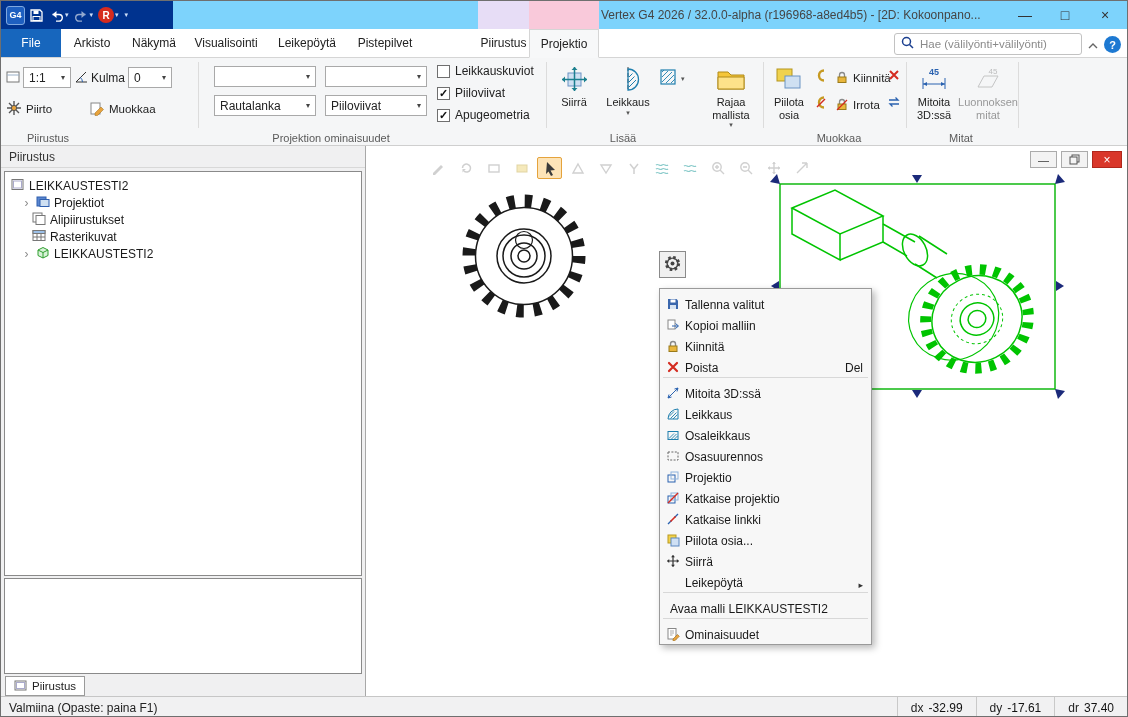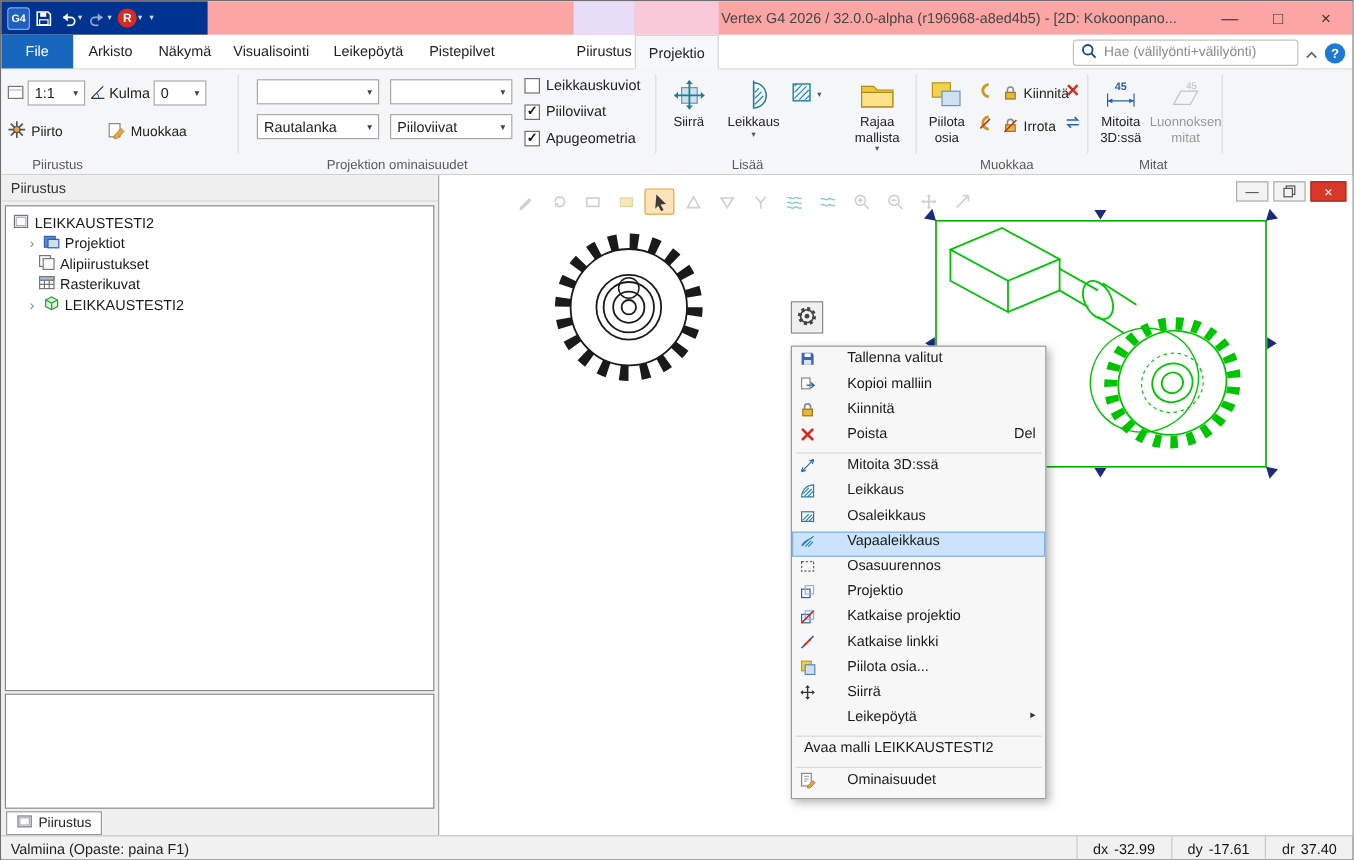--- a/index.html
+++ b/index.html
@@ -1,20 +1,20 @@
 <!DOCTYPE html>
 <html><head>
 <meta charset="utf-8">
 <style>
   *{box-sizing:border-box;margin:0;padding:0}
   body{background:#9a9a9a;font-family:"Liberation Sans",sans-serif}
   .app{position:relative;width:1128px;height:717px;background:#fff;overflow:hidden;border:1px solid #6f6f6f;font-size:12px;color:#222}
 
   
-  .titlebar{position:absolute;left:0;top:0;width:100%;height:28px;background:#fca5a5}
+  .titlebar{position:absolute;left:0;top:0;width:100%;height:28px;background:#7dd3fc}
   .qat{position:absolute;left:0;top:0;width:172px;height:28px;background:#00338f;display:flex;align-items:center;gap:3px;padding:0 5px;color:#fff}
   .qlogo{width:19px;height:19px;background:#1e5fc0;border:1px solid #7fa8e0;border-radius:3px;display:flex;align-items:center;justify-content:center;font-size:9px;font-weight:bold;color:#fff}
   .qic{display:flex;align-items:center;justify-content:center;height:20px;padding:0 1px}
   .caret::after{content:"▾";font-size:7px;color:#cfe0f8;margin-left:1px}
   .tint{position:absolute;top:0;height:28px}
   .tint-lav{left:477px;width:51px;background:#e7ddf6}
   .tint-pink{left:528px;width:70px;background:#f9c9da}
   .wtitle{position:absolute;left:600px;top:7px;color:#454545;font-size:12px;white-space:nowrap}
   .wctrls{position:absolute;right:2px;top:0;display:flex}
   .wc{width:40px;height:27px;display:flex;align-items:center;justify-content:center;color:#333;font-size:14px}
@@ -67,21 +67,21 @@
   .cti{width:25px;height:22px;display:flex;align-items:center;justify-content:center;border-radius:2px}
   .cti svg{opacity:.42}
   .cti.teal svg{opacity:.55}
   .cti.active{background:#fde4b8;border:1px solid #e5a33c}
   .cti.active svg{opacity:1}
   .gearbtn{position:absolute;left:292px;top:105px;width:27px;height:27px;background:#f0f0f0;border:1px solid #8a8a8a;display:flex;align-items:center;justify-content:center;z-index:3}
   .gfx{position:absolute;left:0;top:0;z-index:1}
 
   
   .cmenu{position:absolute;left:292px;top:142px;width:213px;background:#f7f7f7;border:1px solid #9a9a9a;box-shadow:3px 3px 7px rgba(0,0,0,.28);padding:2px 0;z-index:8}
-  .mi{display:flex;align-items:flex-start;height:21px;padding:0 8px 0 4px;gap:24px}
+  .mi{display:flex;align-items:flex-end;height:21px;padding:0 8px 0 4px;gap:3px}
   .mico{width:18px;height:16px;display:flex;align-items:center;justify-content:center;flex:none}
   .mlab{flex:1;white-space:nowrap;font-size:12px;color:#1a1a1a}
   .msc{color:#1a1a1a;font-size:12px}
   .msub{color:#333;font-size:9px}
   .mi.sel{background:#cbe3fb;outline:1px solid #7fb2e8;outline-offset:-1px}
   .msep{height:1px;background:#d8d8d8;margin:2px 3px}
   .mi.noicon{padding-left:10px}
 
   
   .statusbar{position:absolute;left:0;top:695px;width:100%;height:22px;background:#f1f1f2;border-top:1px solid #c6c6c6;display:flex;align-items:center}
@@ -586,29 +586,20 @@
       </div>
       <div class="mi">
         <span class="mico">
             <svg width="14" height="14">
               <rect x="2" y="3.5" width="10" height="8" fill="none" stroke="#1f7fae"></rect>
               <path d="M3 10.5l5-5M5.5 11l5-5M8.5 11l3-3" stroke="#1f7fae" stroke-width=".9"></path>
             </svg>
           </span>
         <span class="mlab">Osaleikkaus</span>
       </div>
-      <div class="mi sel">
-        <span class="mico">
-            <svg width="14" height="14">
-              <path d="M2 11c2.5-6 7.5-5 10-8" stroke="#1f7fae" fill="none"></path>
-              <path d="M3 10.5l5-5M5 11.5l5-5M7.5 11.5l4-4" stroke="#1f7fae" stroke-width=".9"></path>
-            </svg>
-          </span>
-        <span class="mlab">Vapaaleikkaus</span>
-      </div>
       <div class="mi">
         <span class="mico">
             <svg width="14" height="14">
               <rect x="2" y="3" width="10" height="8" fill="none" stroke="#666" stroke-dasharray="2 1.4"></rect>
             </svg>
           </span>
         <span class="mlab">Osasuurennos</span>
       </div>
       <div class="mi">
         <span class="mico">

